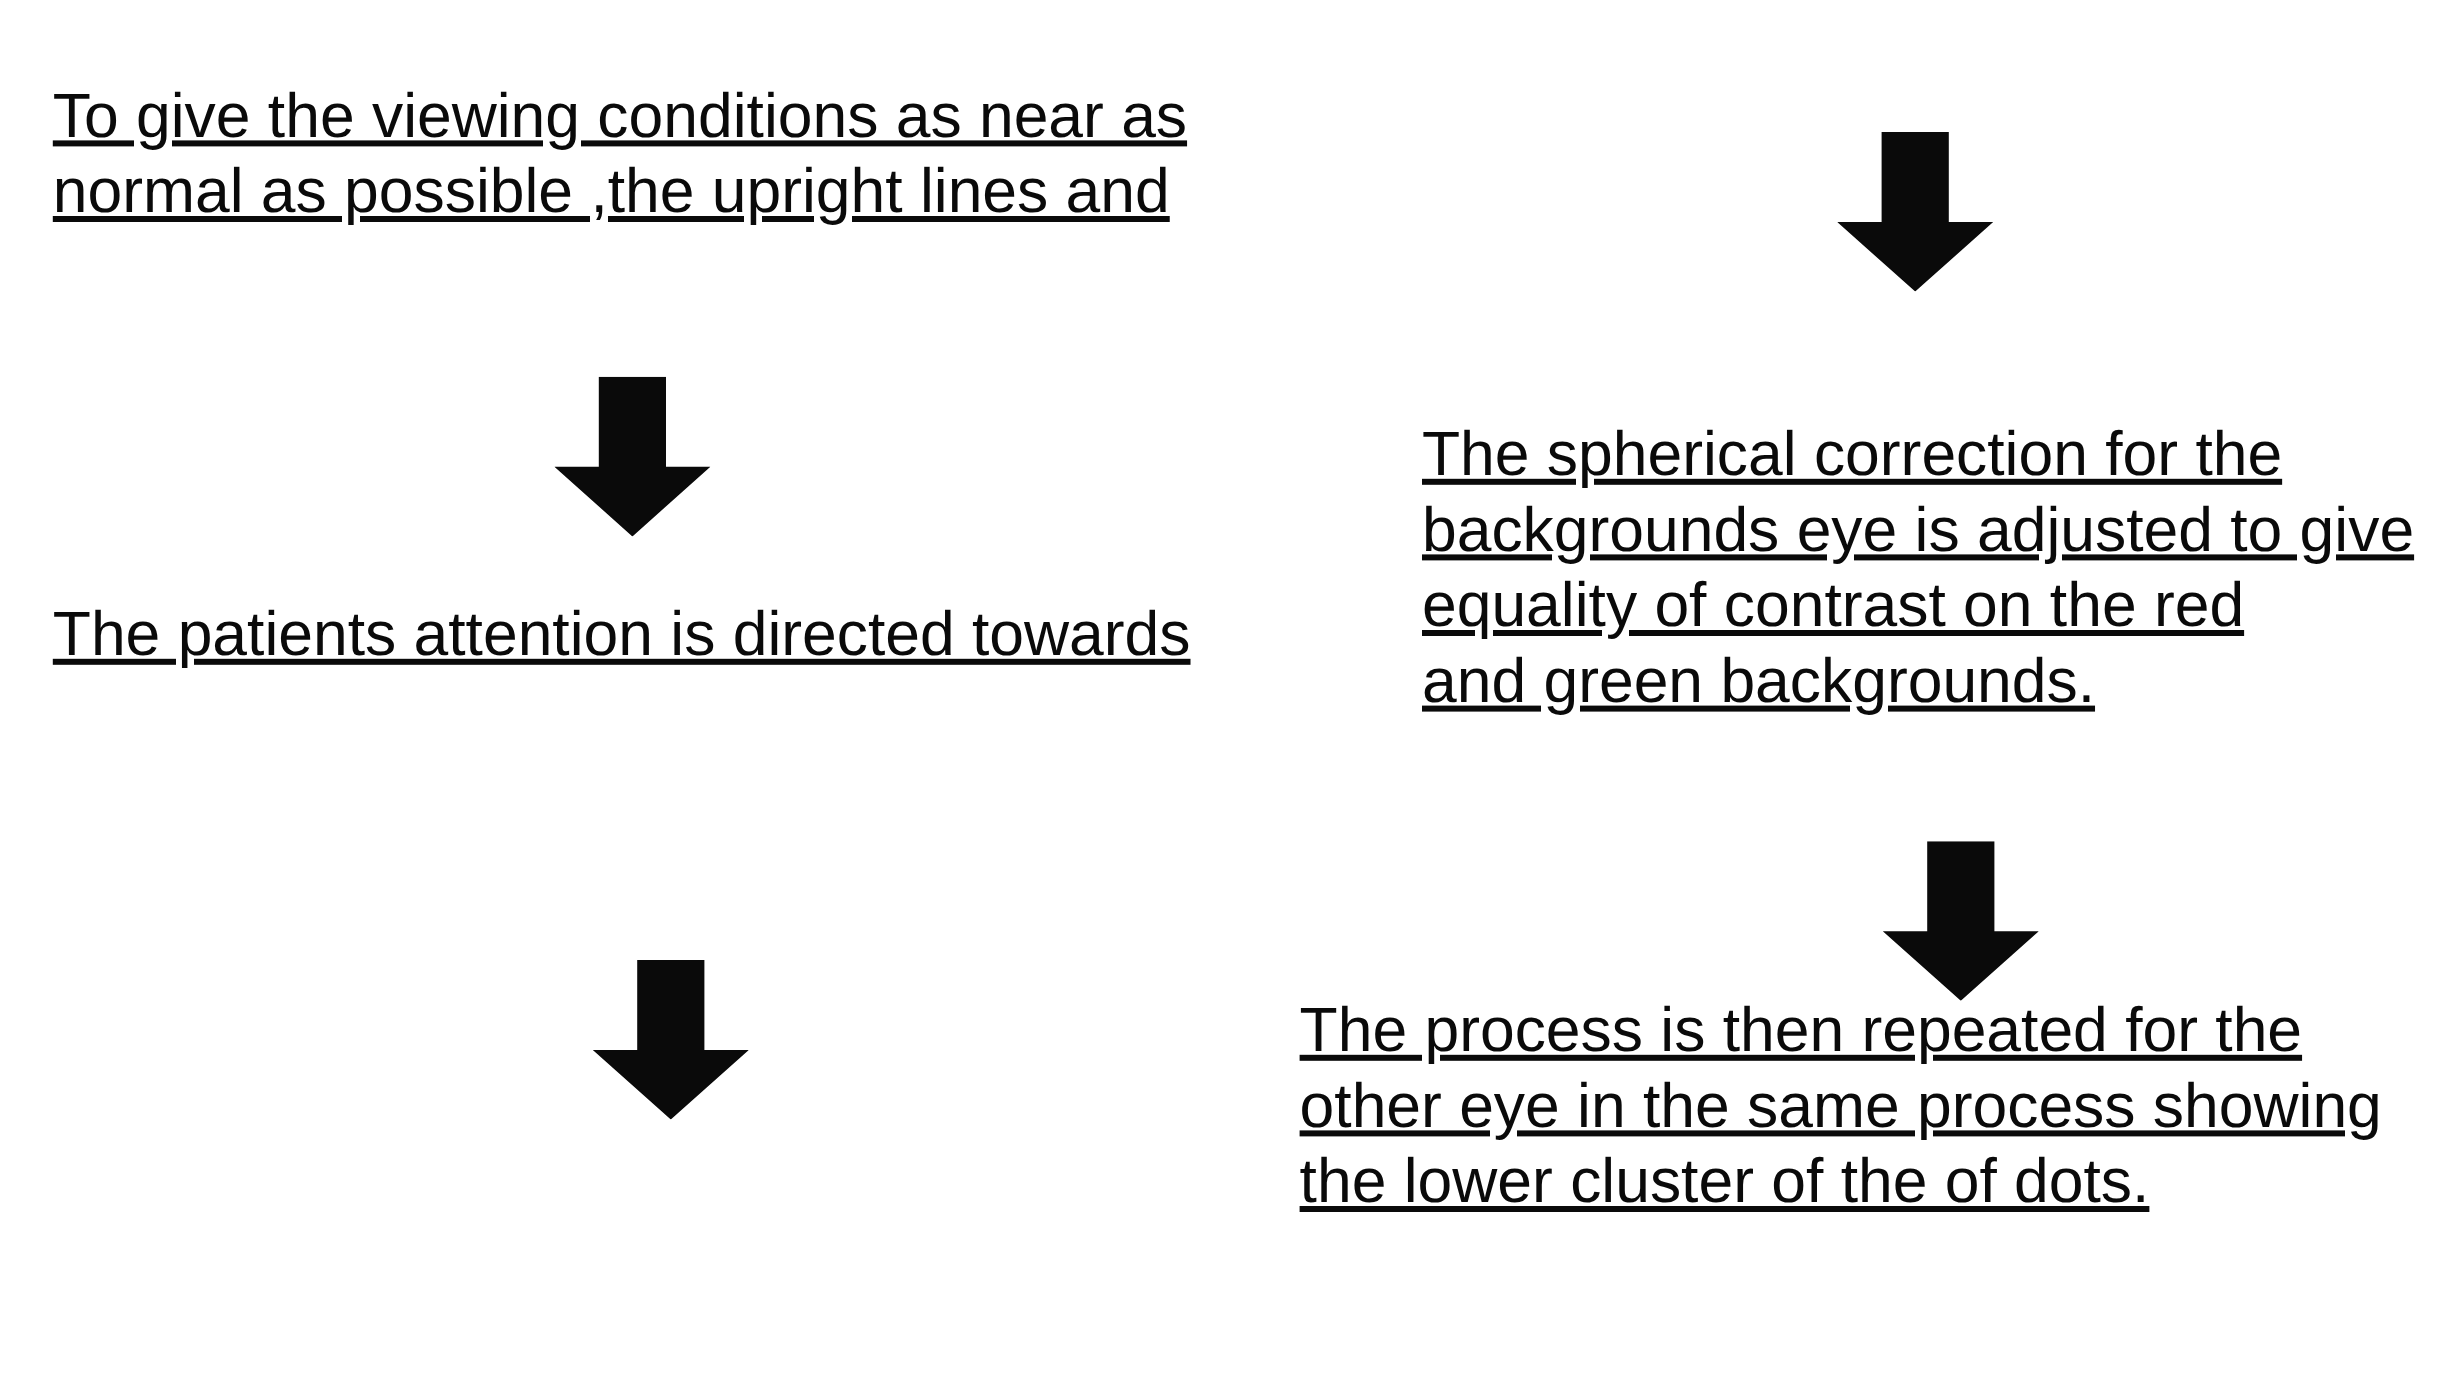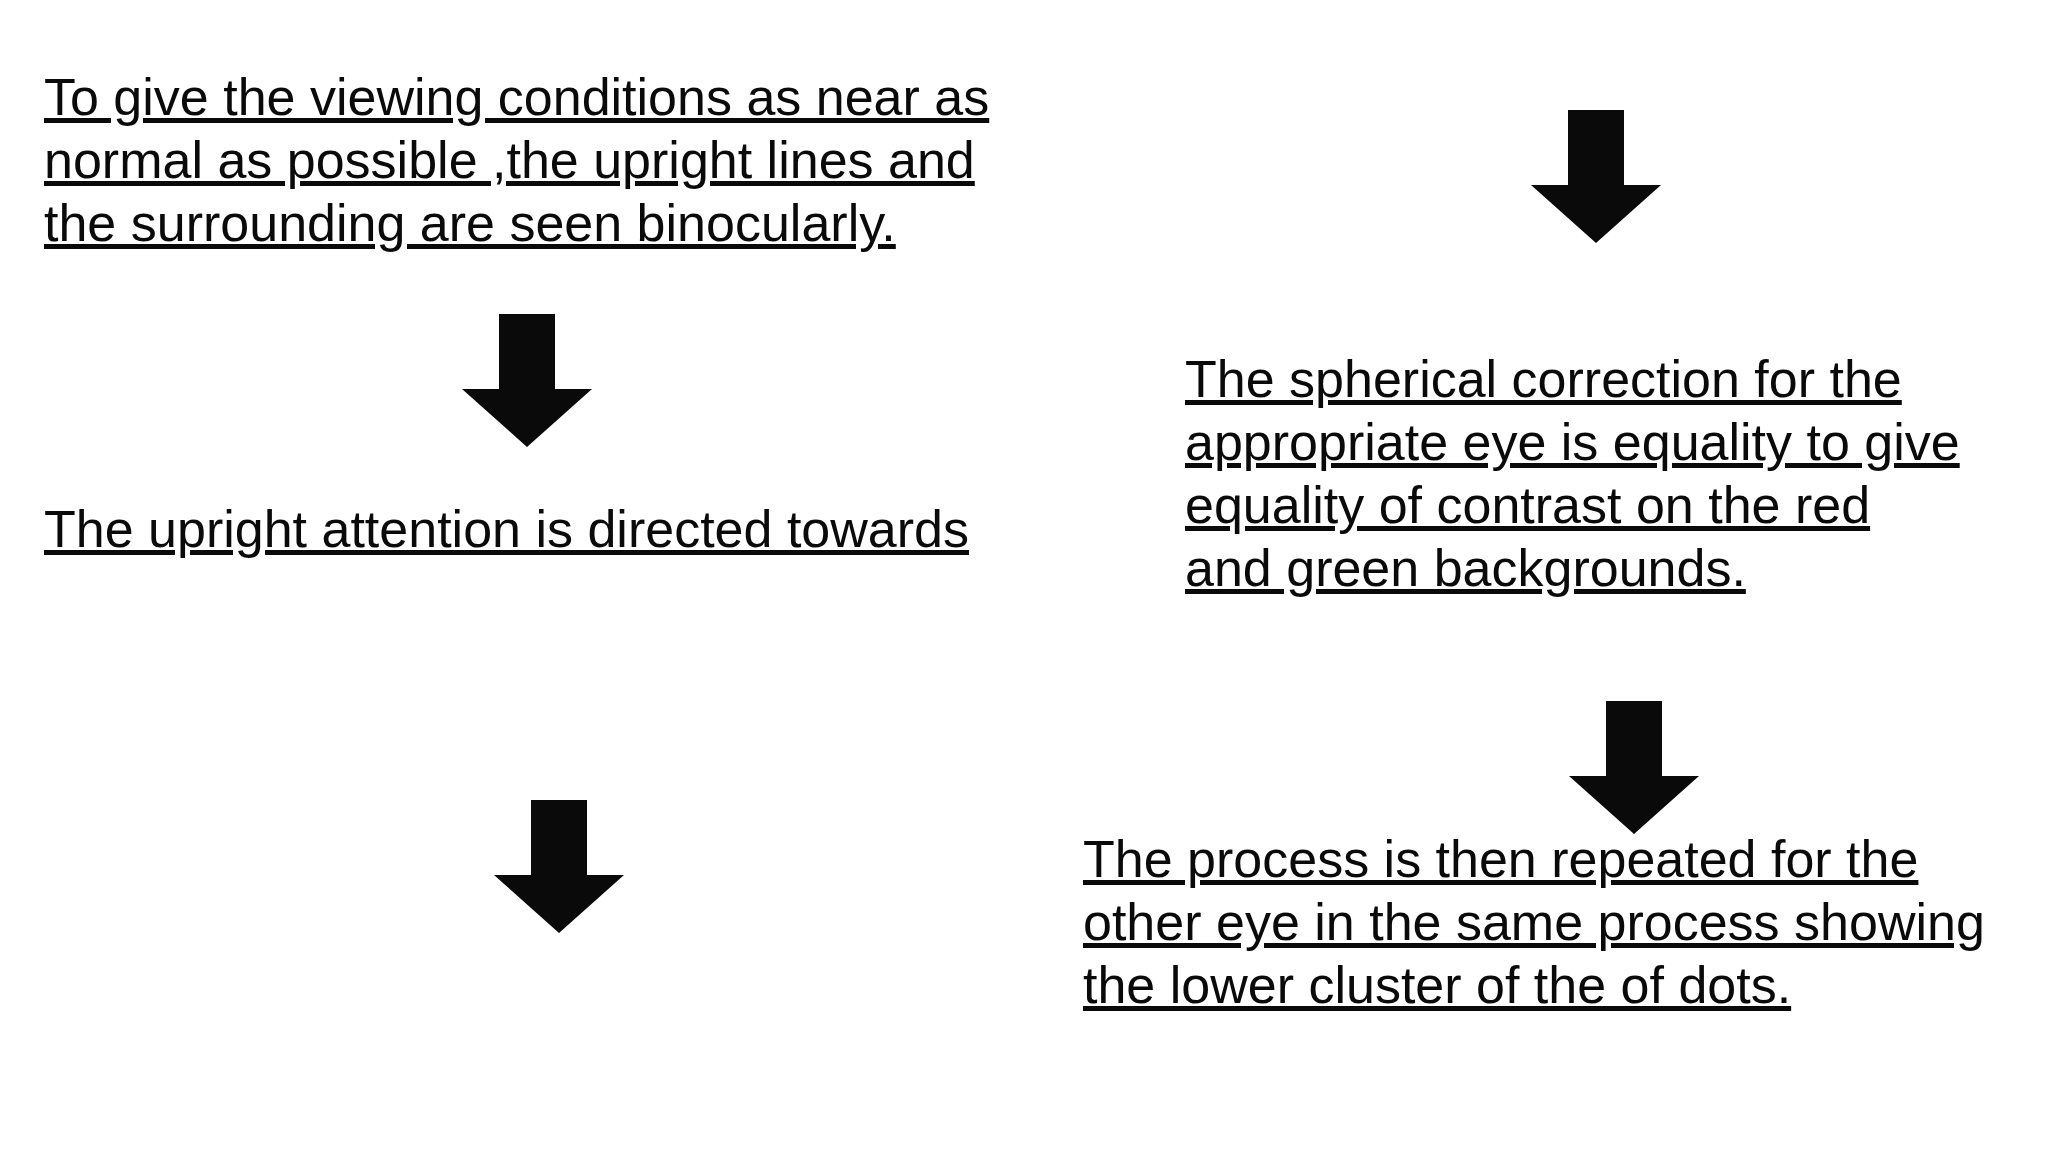--- a/index.html
+++ b/index.html
@@ -43,42 +43,41 @@
   .a4 { left: 1569px; top: 701px; }
 </style>
 </head>
 <body>
 
 <div class="slide">
 
   <div class="step s1">
     <div class="ln">To give the viewing conditions as near as</div>
     <div class="ln">normal as possible ,the upright lines and</div>
-    <div class="ln">the surrounding are seen binocularly.</div>
   </div>
 
   <svg class="arrow a1" viewBox="0 0 130 133" xmlns="http://www.w3.org/2000/svg" aria-hidden="true">
     <polygon points="37,0 93,0 93,75 130,75 65,133 0,75 37,75" fill="currentColor"></polygon>
   </svg>
 
   <div class="step s2">
-    <div class="ln">The upright attention is directed towards</div>
+    <div class="ln">The patients attention is directed towards</div>
   </div>
 
   <svg class="arrow a2" viewBox="0 0 130 133" xmlns="http://www.w3.org/2000/svg" aria-hidden="true">
     <polygon points="37,0 93,0 93,75 130,75 65,133 0,75 37,75" fill="currentColor"></polygon>
   </svg>
 
   <svg class="arrow a3" viewBox="0 0 130 133" xmlns="http://www.w3.org/2000/svg" aria-hidden="true">
     <polygon points="37,0 93,0 93,75 130,75 65,133 0,75 37,75" fill="currentColor"></polygon>
   </svg>
 
   <div class="step s3">
     <div class="ln">The spherical correction for the</div>
-    <div class="ln">appropriate eye is equality to give</div>
+    <div class="ln">backgrounds eye is adjusted to give</div>
     <div class="ln">equality of contrast on the red</div>
     <div class="ln">and green backgrounds.</div>
   </div>
 
   <svg class="arrow a4" viewBox="0 0 130 133" xmlns="http://www.w3.org/2000/svg" aria-hidden="true">
     <polygon points="37,0 93,0 93,75 130,75 65,133 0,75 37,75" fill="currentColor"></polygon>
   </svg>
 
   <div class="step s4">
     <div class="ln">The process is then repeated for the</div>

